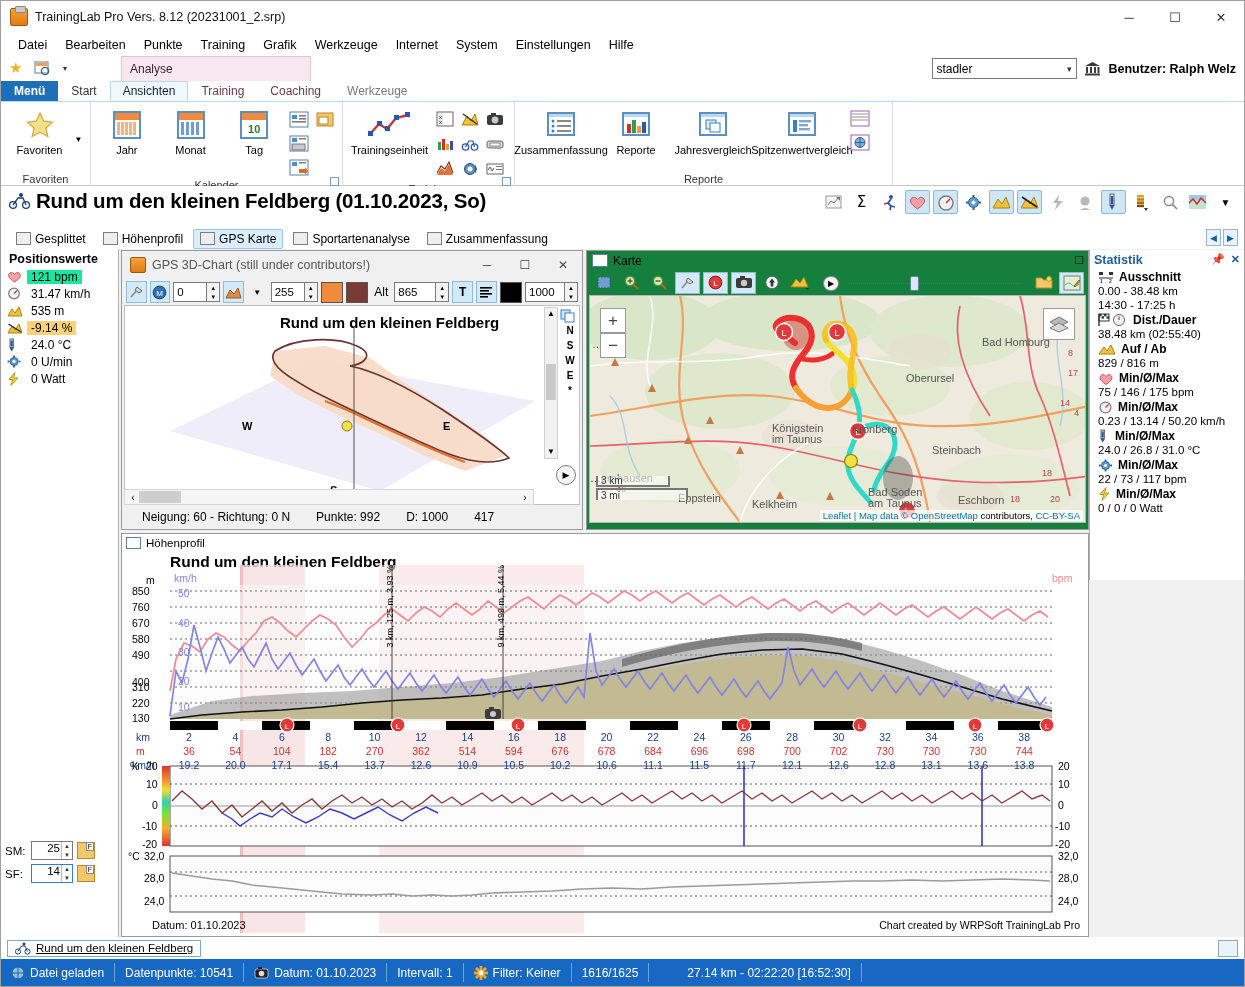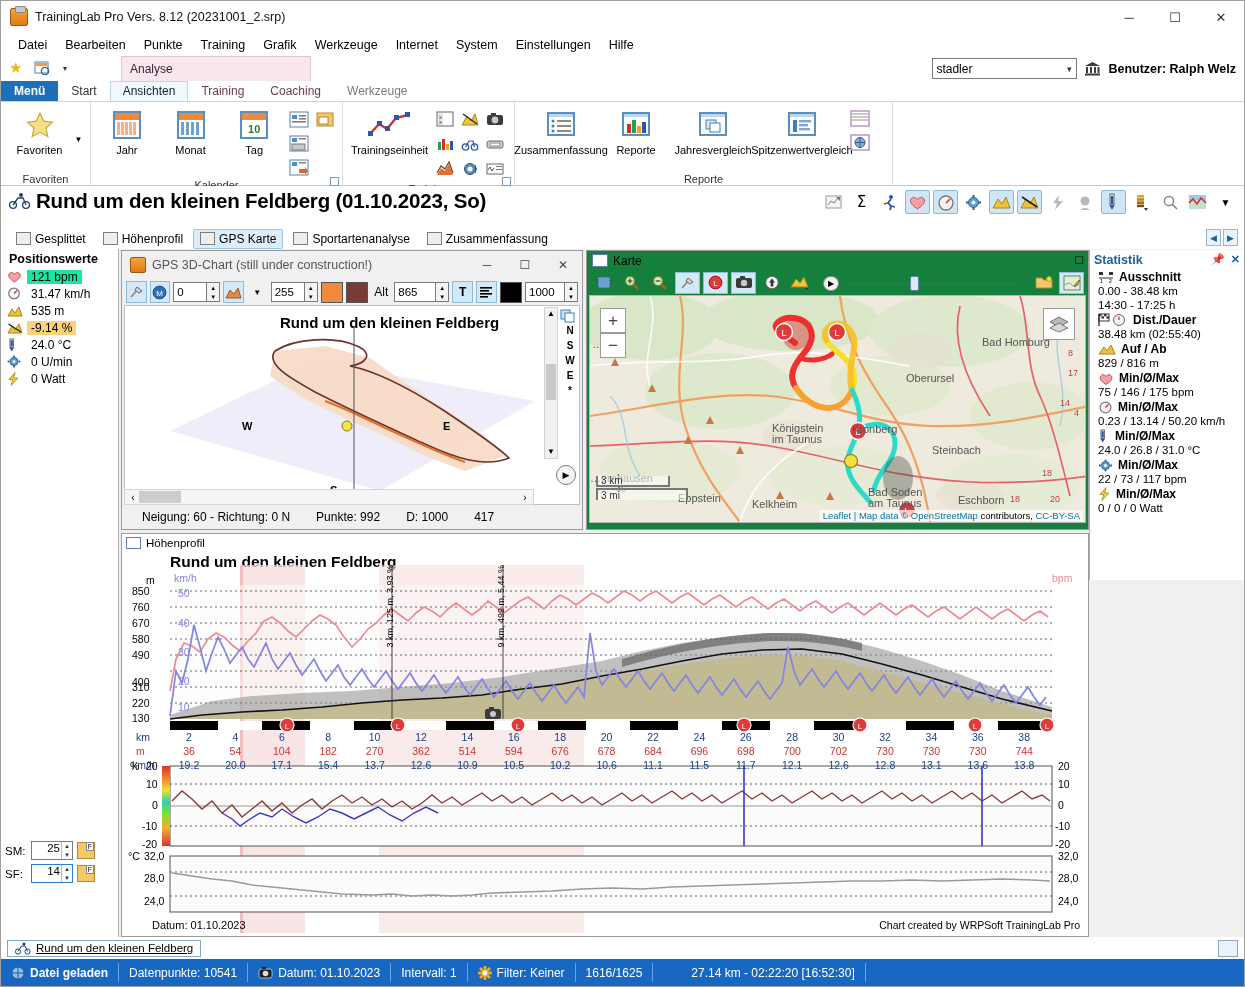--- a/index.html
+++ b/index.html
@@ -176,21 +176,21 @@
 
   
   .docstrip { position:absolute; left:0; right:0; bottom:27px; height:22px; background:#fff; display:flex; align-items:center; padding-left:6px; }
   .docchip { display:flex; align-items:center; gap:5px; border:1px solid #7fa8cd; background:#fff; padding:1px 7px; font-size:11.5px; }
   .docchip u { text-decoration:underline; }
   .docstrip .rbtn { margin-left:auto; margin-right:6px; width:20px; height:17px; border:1px solid #8fa8bf; background:#eaf3fb; }
 
   
   .statusbar { position:absolute; left:0; right:0; bottom:0; height:27px; background:#1668c3; color:#fff; display:flex; align-items:center; font-size:12px;}
   .sb-cell { display:flex; align-items:center; gap:5px; padding:0 10px; height:19px; border-right:1px solid #6ba4da;}
-  .sb-cell.first { border-left:none;font-weight:bold; }
+  .sb-cell.first { border-left:none; }
   svg { display:block; }
 </style>
 </head>
 <body>
 
 <div class="app">
 
   <div class="titlebar">
     <div class="app-icon"></div>
     <div class="title-text">TrainingLab Pro Vers. 8.12 (20231001_2.srp)</div>
@@ -737,21 +737,21 @@
               </span>
           </span>
           <span class="folderbtn"></span>
         </div>
       </div>
     </div>
 
     <div class="win3d">
       <div class="wt">
         <div class="ic"></div>
-        <div class="tx">GPS 3D-Chart (still under construction!)</div>
+        <div class="tx">GPS 3D-Chart (still under contributors!)</div>
         <div class="btns">
           <div>─</div>
           <div>☐</div>
           <div>✕</div>
         </div>
       </div>
       <div class="w3tool">
         <div class="tb on">
             <svg width="15" height="14" viewBox="0 0 15 14">
               <line x1="2" y1="12" x2="9" y2="4" stroke="#8a8a8a" stroke-width="1.6"></line>

